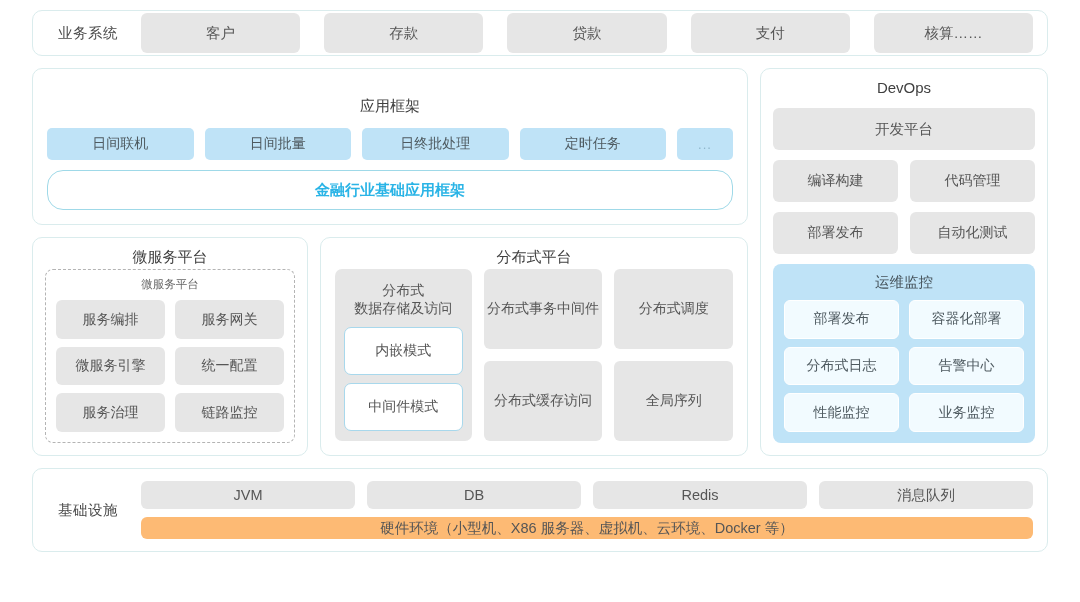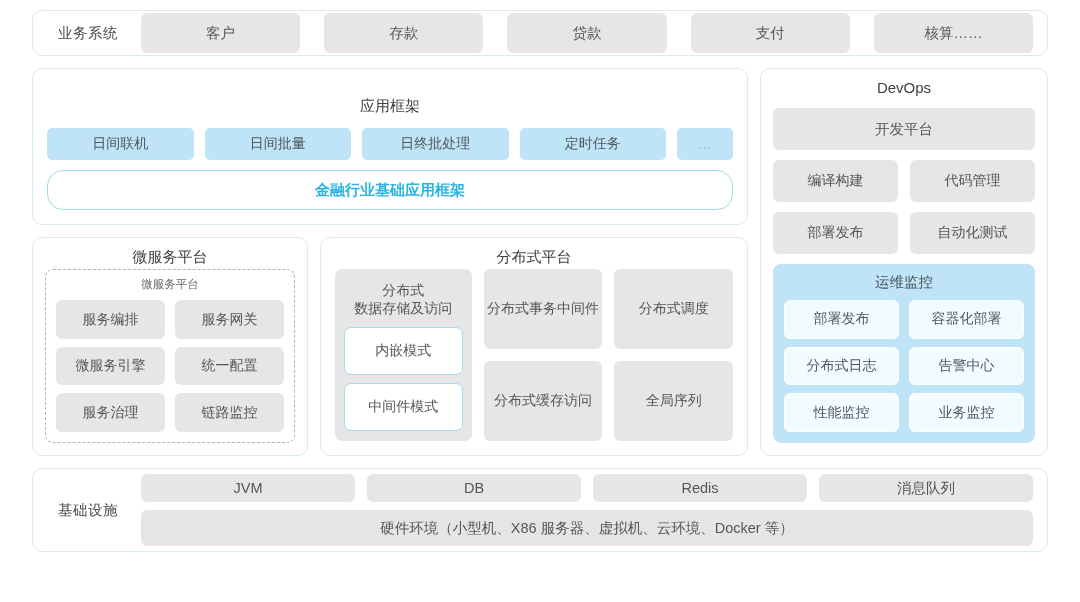--- a/index.html
+++ b/index.html
@@ -320,23 +320,23 @@
     flex-direction: column;
     gap: 8px;
     min-width: 0;
   }
   .infra-tiles {
     display: flex;
     gap: 12px;
   }
   .infra-tiles .tile-gray { height: 28px; }
   .infra-hw {
-    background: #e5e5e5;
+    background: #fdba74;
     border-radius: 6px;
-    height: 36px;
+    height: 22px;
     display: flex;
     align-items: center;
     justify-content: center;
     font-size: 14.5px;
     color: #565656;
   }
 </style>
 </head>
 <body>
 

